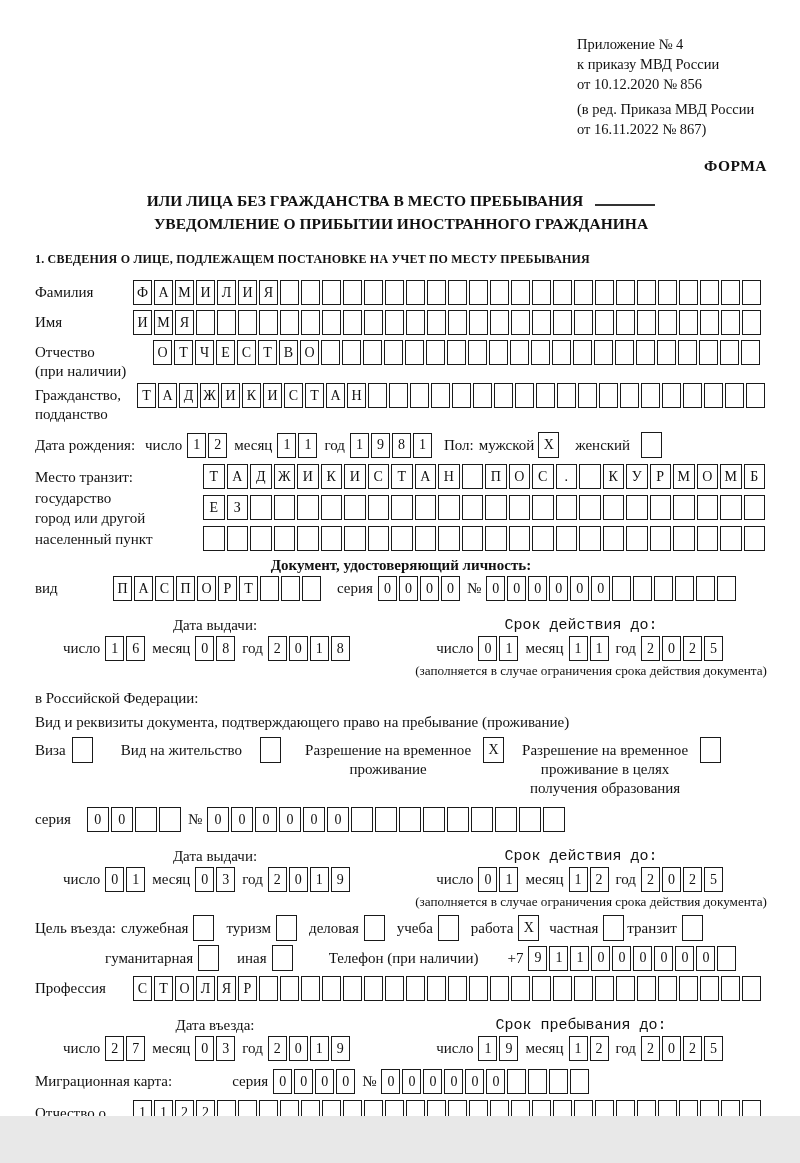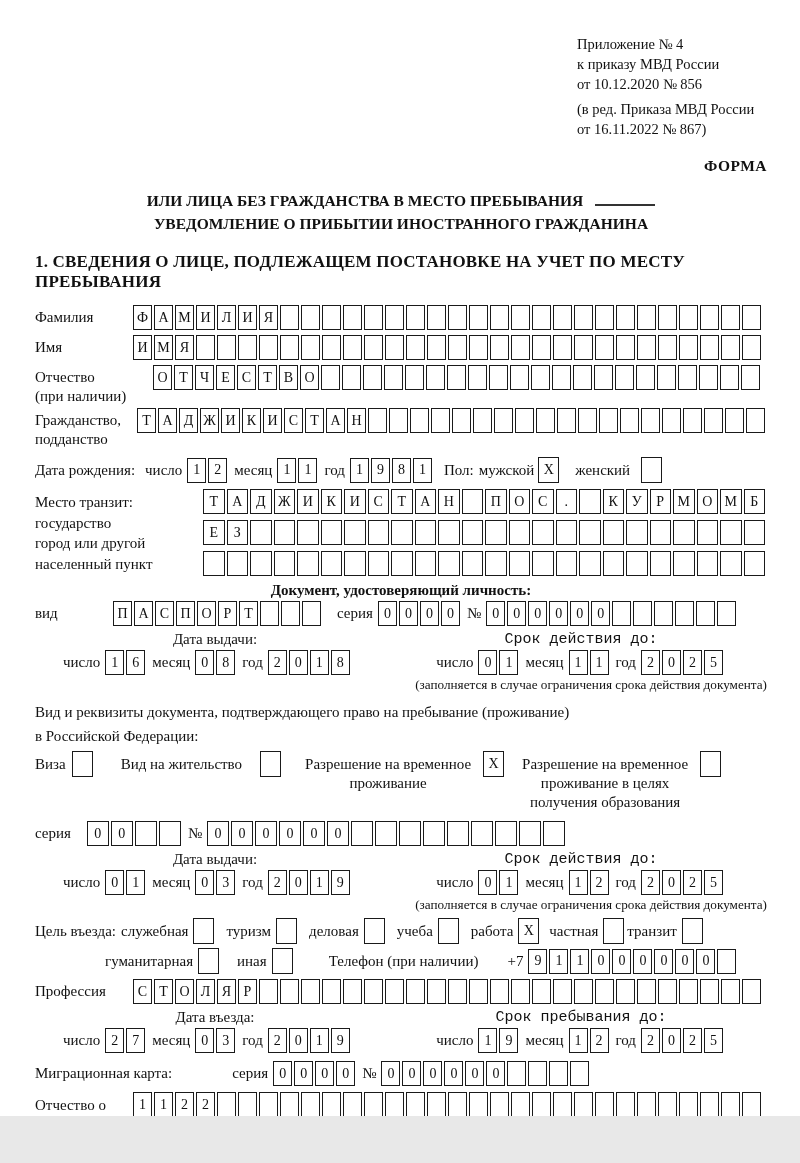--- a/index.html
+++ b/index.html
@@ -7,42 +7,42 @@
   .page {
     width: 800px; height: 1116px; margin: 0 auto; background: #fff; color: #111;
     font-family: "Liberation Serif", "DejaVu Serif", serif; font-size: 15px;
     padding: 34px 33px 0 35px; overflow: hidden; position: relative;
   }
   .appendix { margin-left: auto; width: 190px; line-height: 20px; font-size: 14.5px; }
   .appendix .gap { height: 5px; }
   .forma { text-align: right; font-weight: bold; margin-top: 18px; font-size: 15.5px; letter-spacing: .5px; }
   .title { text-align: center; font-weight: bold; margin-top: 14px; line-height: 23px; font-size: 15.5px; }
   .blank-line { display: inline-block; width: 60px; border-bottom: 2px solid #333; height: 13px; margin-left: 12px; }
-  .sec-heading { font-weight: bold; margin-top: 17px; font-size: 17px; letter-spacing: .2px; }
+  .sec-heading { font-weight: bold; margin-top: 17px; font-size: 12px; letter-spacing: .2px; }
 
   .row { display: flex; align-items: flex-start; }
   .vc { align-items: center; }
   .lbl { flex: none; line-height: 19px; padding-top: 3px; }
   .lbl-inline { flex: none; line-height: 25px; }
   .cells { display: flex; flex: none; }
   .cell {
     width: 19px; height: 25px; border: 1.6px solid #1a1a1a; margin-right: 2px;
     display: inline-flex; align-items: center; justify-content: center;
     font-size: 14px; flex: none; background: #fff;
   }
   .wide .cell { width: 21.5px; }
   .p24 .cell { width: 21.5px; margin-right: 2.5px; }
   .chk { display: inline-flex; flex: none; }
   .chk .cell { width: 21px; height: 26px; }
 
   .mt2 { margin-top: 2px; } .mt4 { margin-top: 4px; } .mt5 { margin-top: 5px; }
   .mt6 { margin-top: 6px; } .mt8 { margin-top: 8px; }
 
   .center-bold { text-align: center; font-weight: bold; margin-top: 6px; }
-  .dates-hdr { display: flex; margin-top: 5px; align-items: flex-end; }
+  .dates-hdr { display: flex; margin-top: 16px; align-items: flex-end; }
   .dates-hdr .h-left { width: 360px; text-align: center; }
   .dates-hdr .h-right { flex: 1; text-align: center; font-family: Liberation Mono, monospace; }
   .dates-row { display: flex; align-items: center; margin-top: 2px; }
   .dgroup { display: flex; align-items: center; }
   .dlab { margin: 0 5px; line-height: 25px; flex: none; }
   .note { font-size: 13.2px; text-align: right; margin-top: 2px; }
   .intro { line-height: 24px; margin-top: 7px; }
   .opts { display: flex; align-items: flex-start; margin-top: 3px; }
   .opt { display: flex; align-items: flex-start; }
   .opt-label { line-height: 19px; padding-top: 4px; }
@@ -424,22 +424,22 @@
           <span class="cell">2</span>
           <span class="cell">0</span>
           <span class="cell">2</span>
           <span class="cell">5</span>
         </span>
     </span>
   </div>
   <div class="note">(заполняется в случае ограничения срока действия документа)</div>
 
   <div class="intro">
+    <div>в Российской Федерации:</div>
     <div>Вид и реквизиты документа, подтверждающего право на пребывание (проживание)</div>
-    <div>в Российской Федерации:</div>
   </div>
 
   <div class="opts">
     <span class="opt">
       <span class="opt-label" style="margin-right:6px">Виза</span>
       <span class="chk">
           <span class="cell"></span>
         </span>
     </span>
     <span class="opt" style="margin-left:26px">

